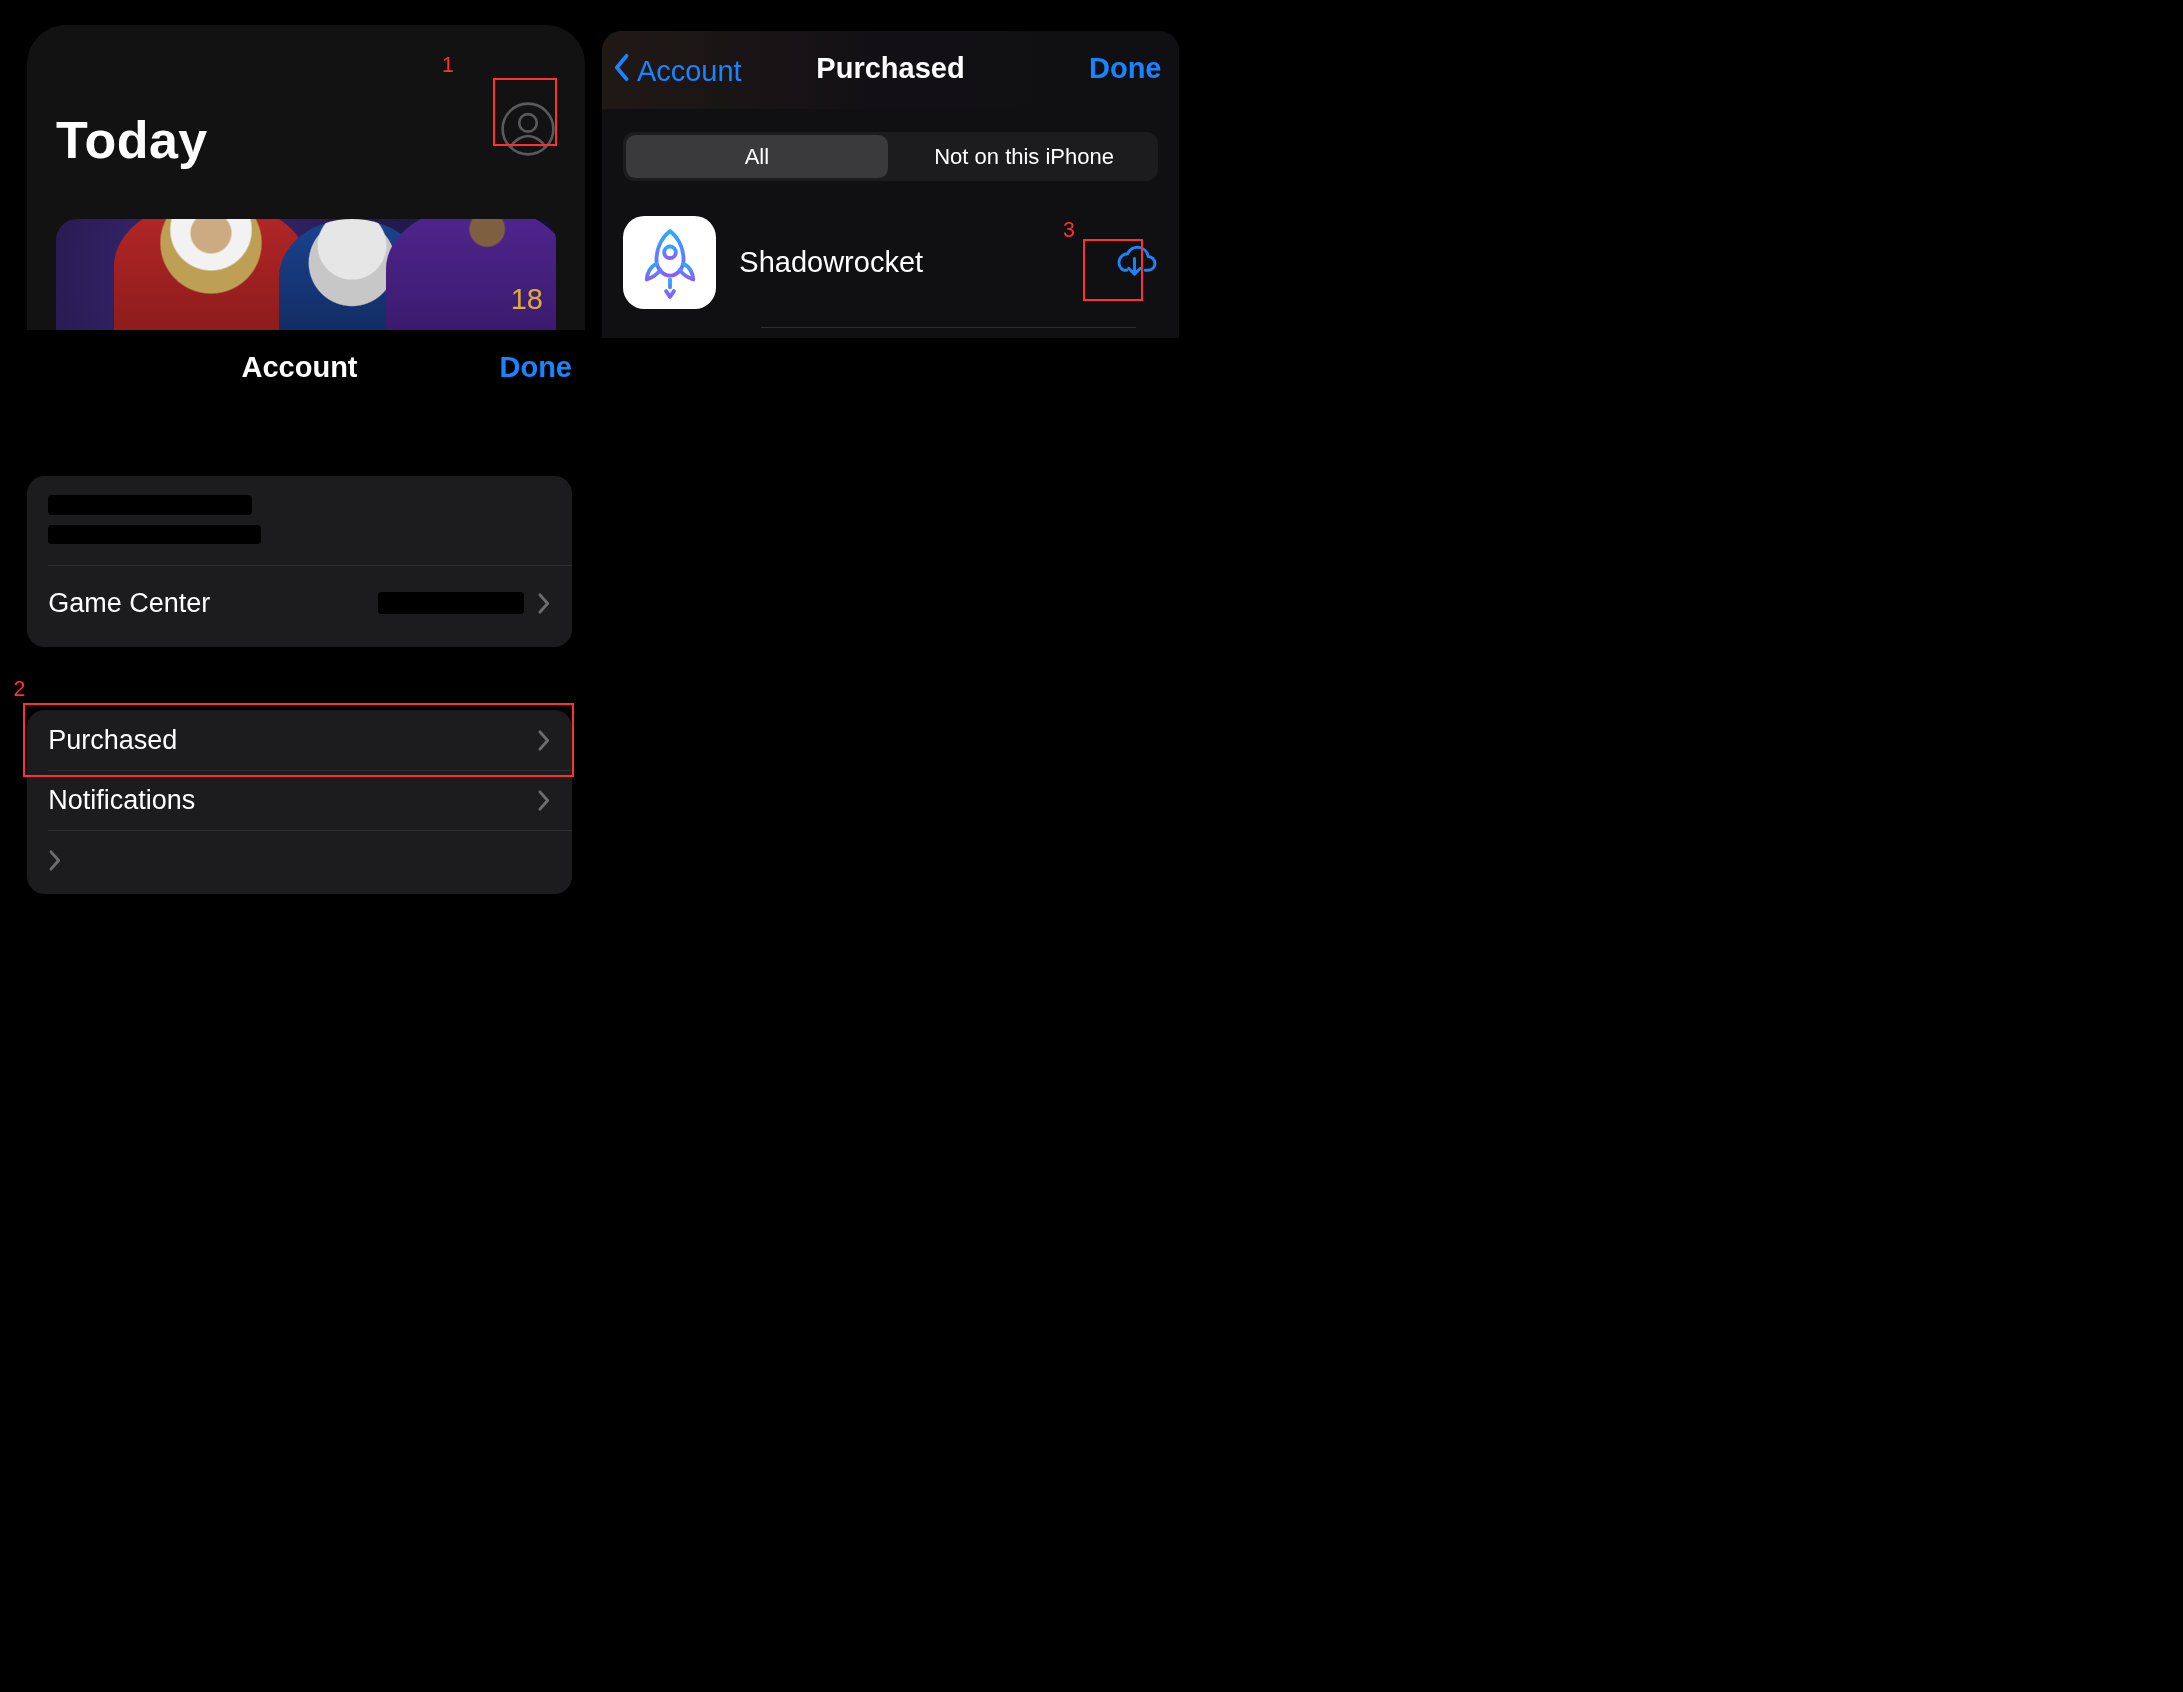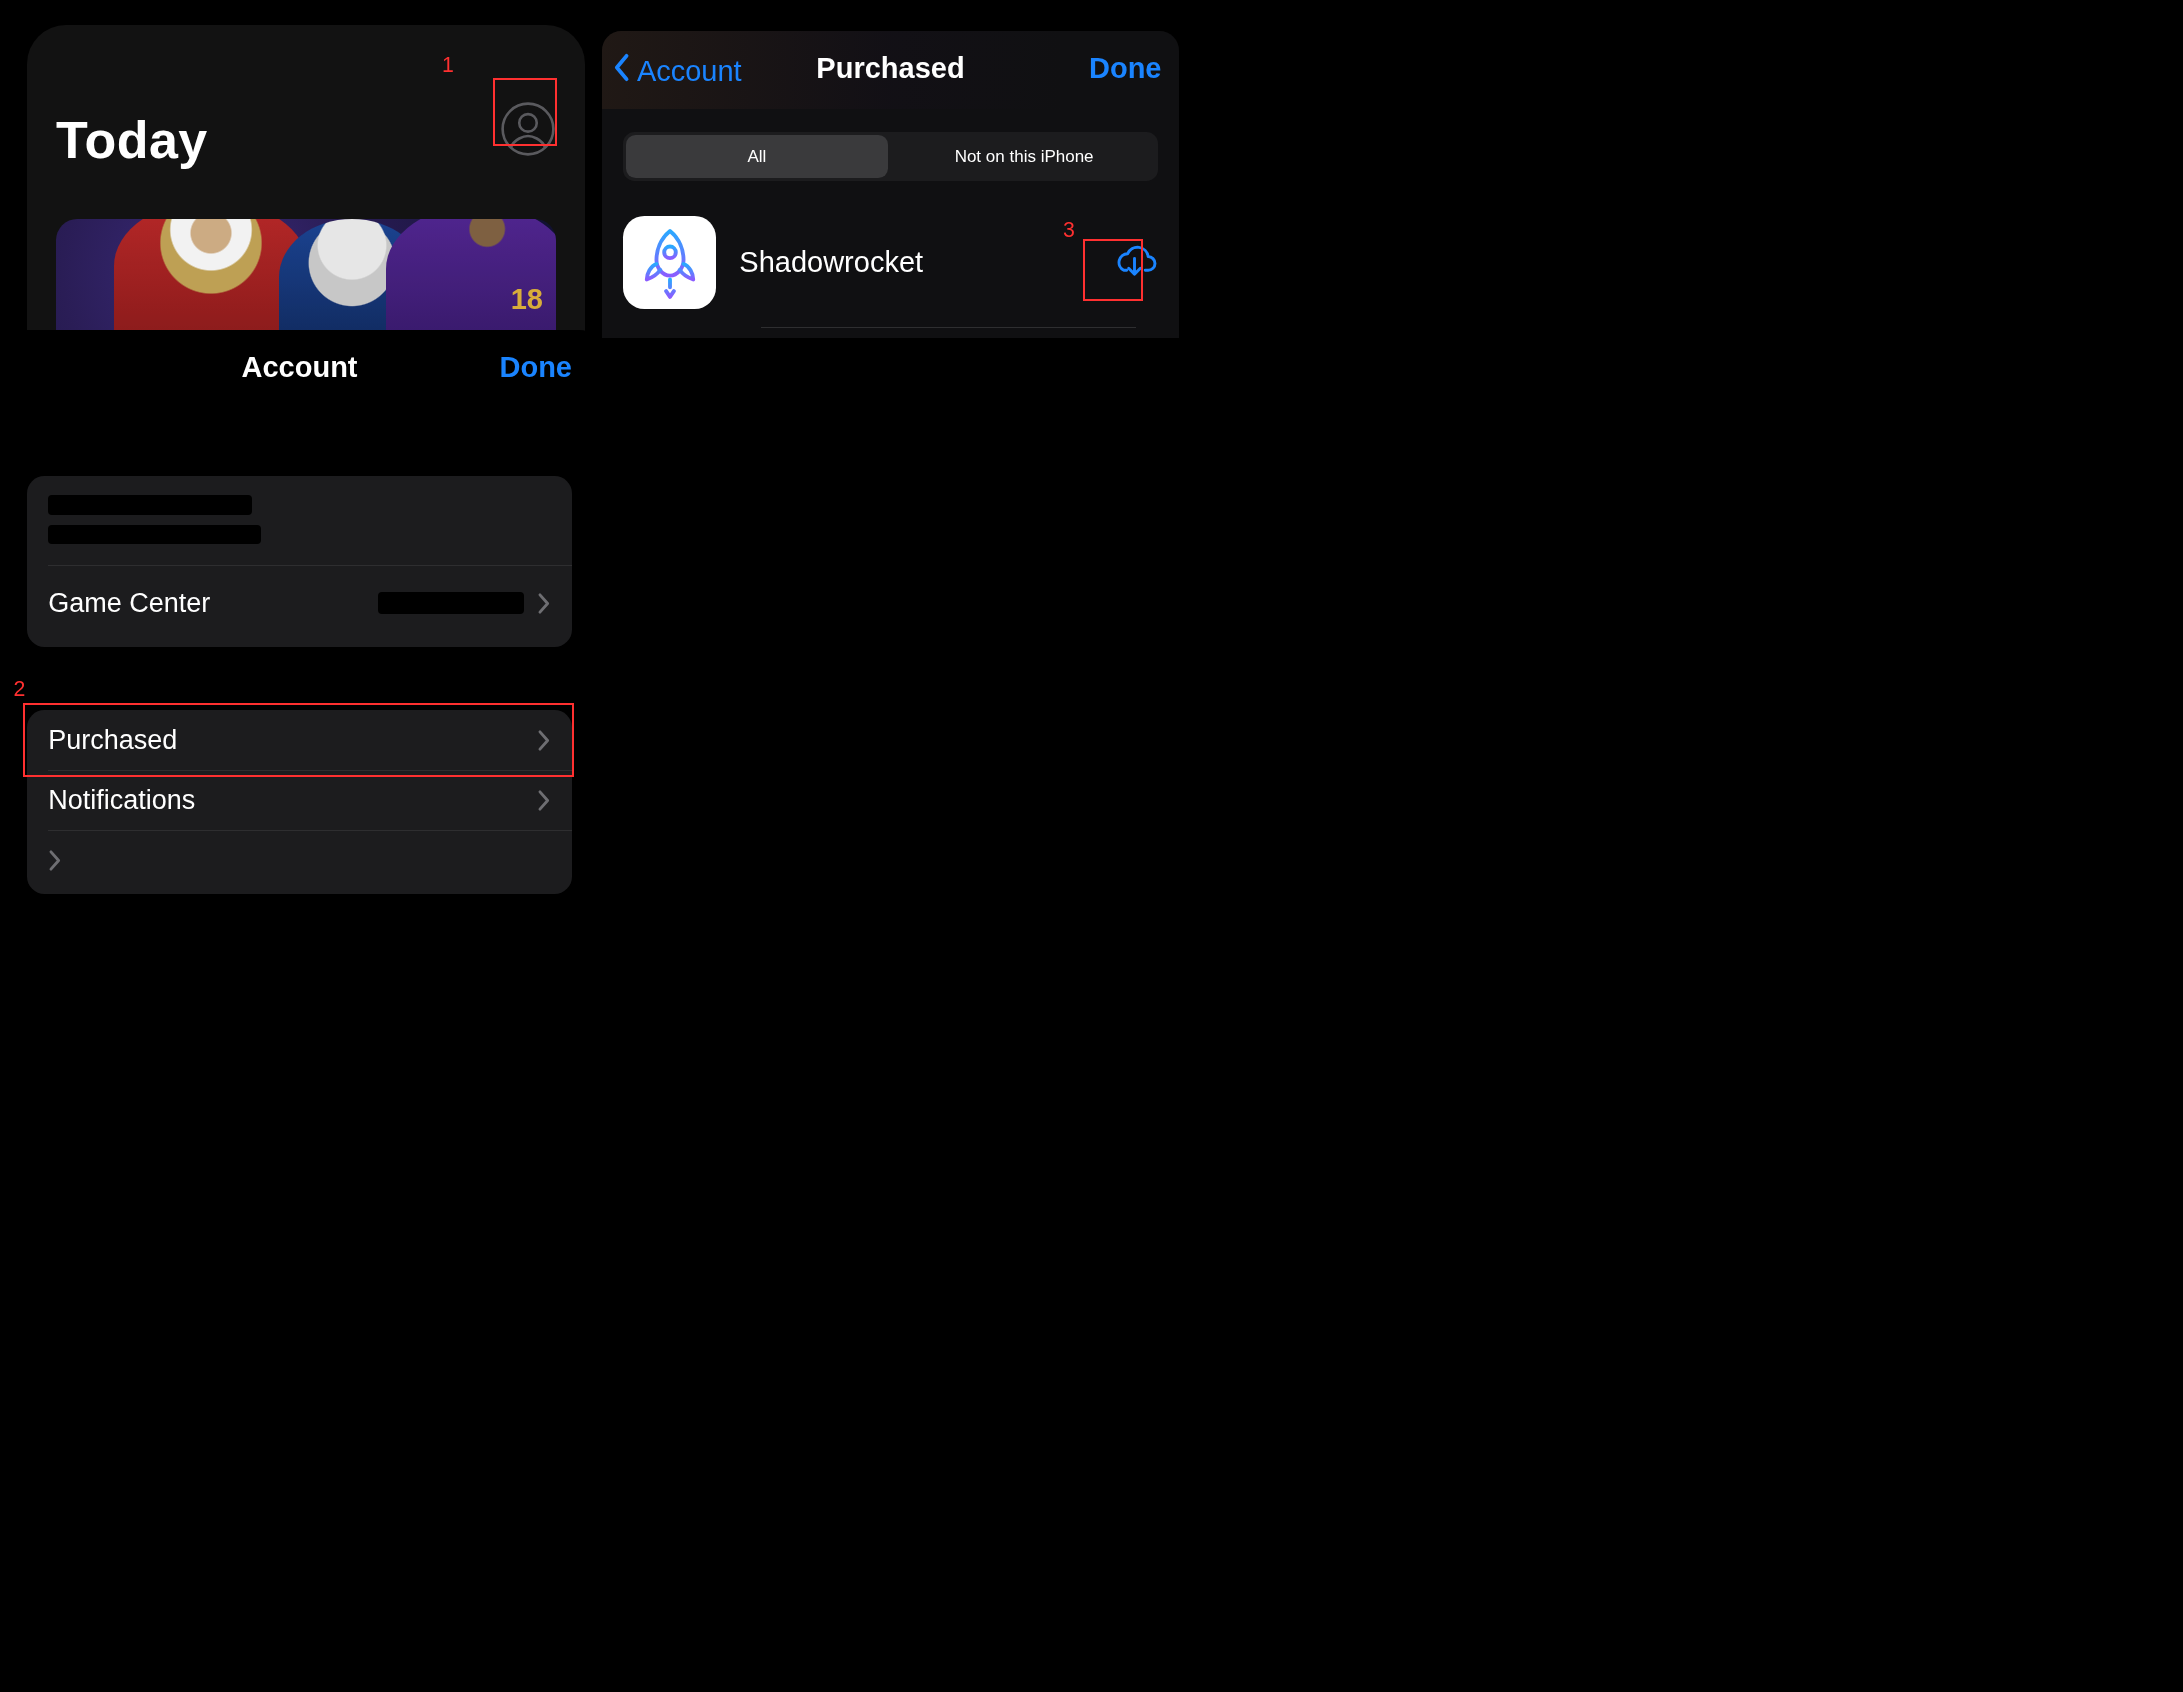--- a/index.html
+++ b/index.html
@@ -94,21 +94,21 @@
     left: 330px; width: 184px; height: 160px;
     background:
       radial-gradient(circle at 55% 15%, #8c6b48 10%, transparent 11%),
       linear-gradient(#5a2aa0,#3a1a70);
     border-radius: 50% 50% 9.7px 9.7px / 40% 40% 9.7px 9.7px;
     filter: brightness(.9);
   }
   .jersey-num {
     position: absolute;
     color: #f0c040;
-    font-weight: 700;
+    font-weight: 400;
     font-size: 29px;
   }
 
   
   .account-sheet {
     position: absolute;
     left: 0;
     top: 330px;
     width: 599px;
     height: 621px;
@@ -218,21 +218,21 @@
     position: relative;
     margin: 23px 21.3px 0 21.3px;
     height: 49px;
     background: #1c1c1e;
     border-radius: 11.6px;
     display: flex;
   }
   .seg-control .seg {
     flex: 1;
     display: flex; align-items: center; justify-content: center;
-    font-size: 17px;
+    font-size: 22px;
     color: #fff;
     border-radius: 9.7px;
   }
   .seg-control .seg.selected {
     background: #3a3a3c;
     margin: 2.9px;
   }
   .seg-control .seg:not(.selected) { margin: 2.9px; }
 
   .app-row {

